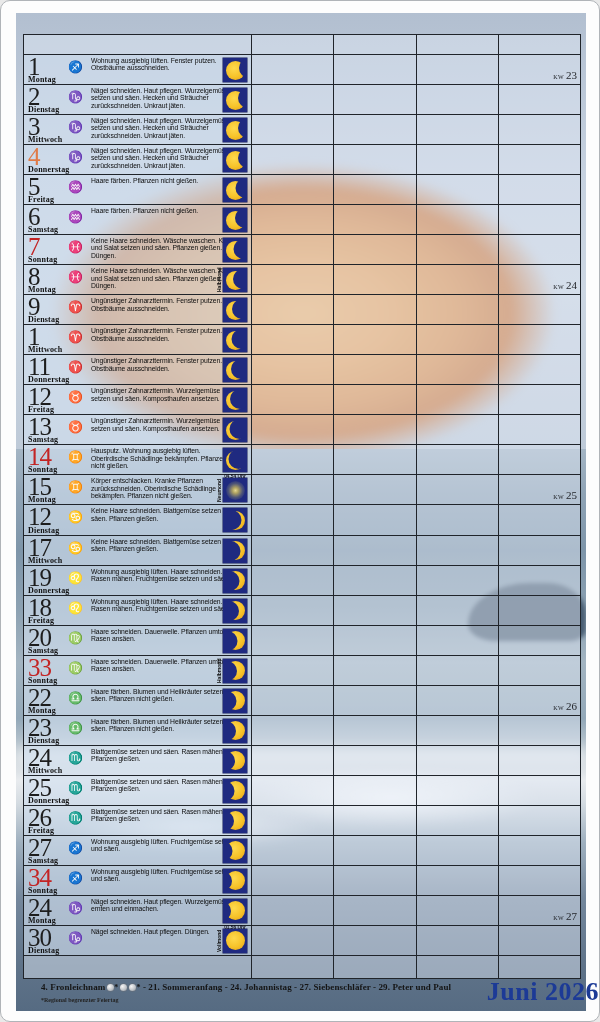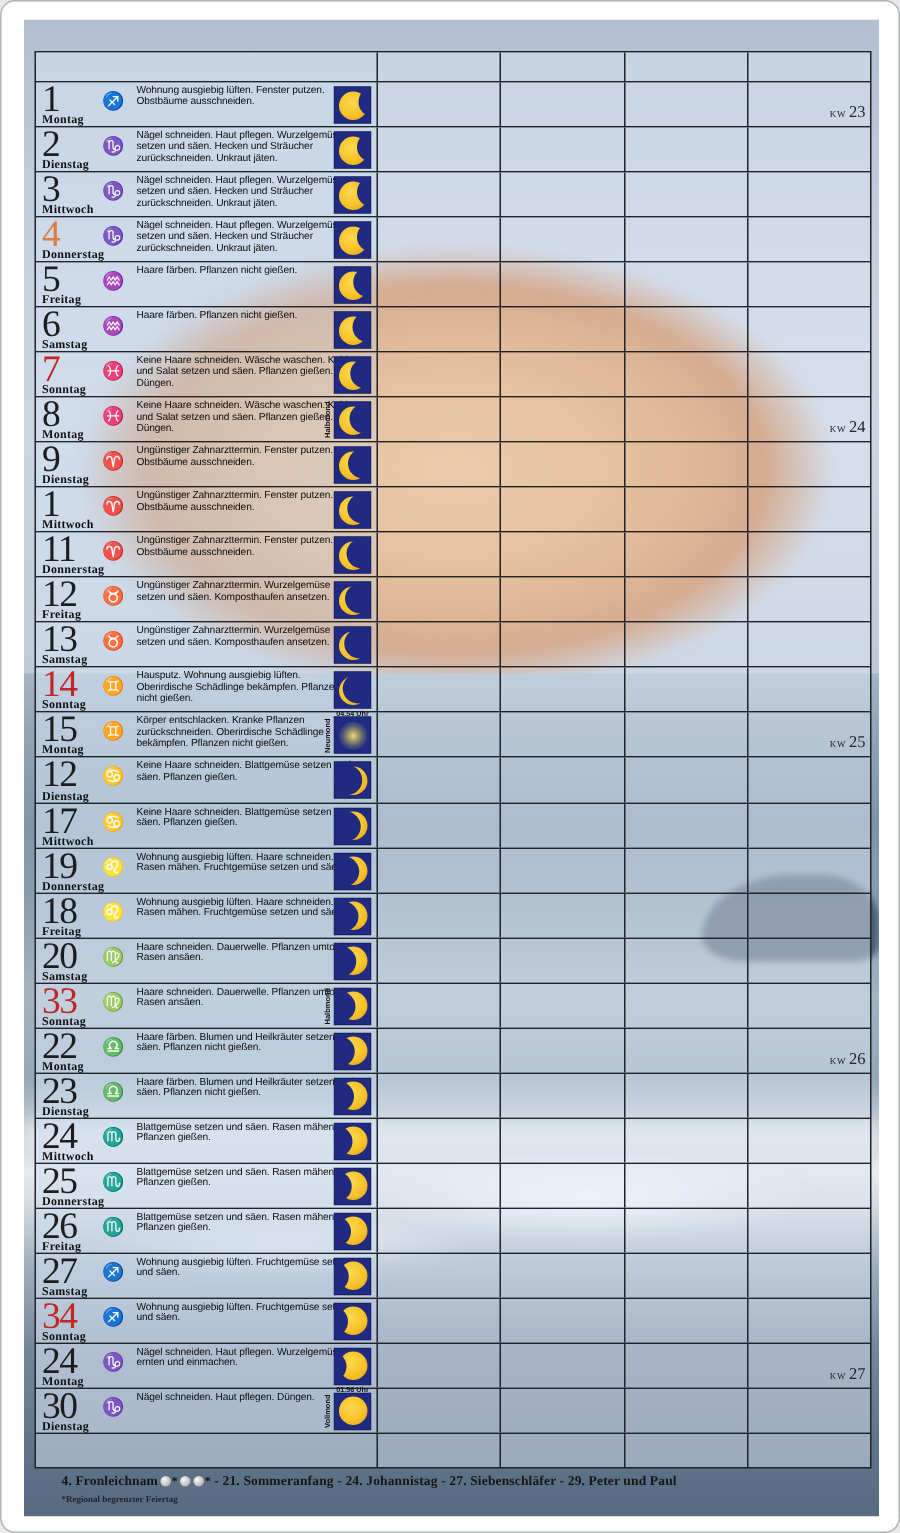--- a/index.html
+++ b/index.html
@@ -669,15 +669,16 @@
       <div class="cell n"></div>
       <div class="cell n"></div>
     </div>
   </div>
 
   <div class="footer">
     <div class="fline">
       <span>4. Fronleichnam</span><span class="badges" id="badges"><span class="bcircle"></span><span class="bstar">*</span><span class="bcircle"></span><span class="bcircle"></span><span class="bstar">*</span></span><span> - 21. Sommeranfang - 24. Johannistag - 27. Siebenschläfer - 29. Peter und Paul</span>
     </div>
     <div class="fnote">*Regional begrenzter Feiertag</div>
+    <div class="month">Juni 2026</div>
   </div>
 
 </div>
 
 </body></html>

